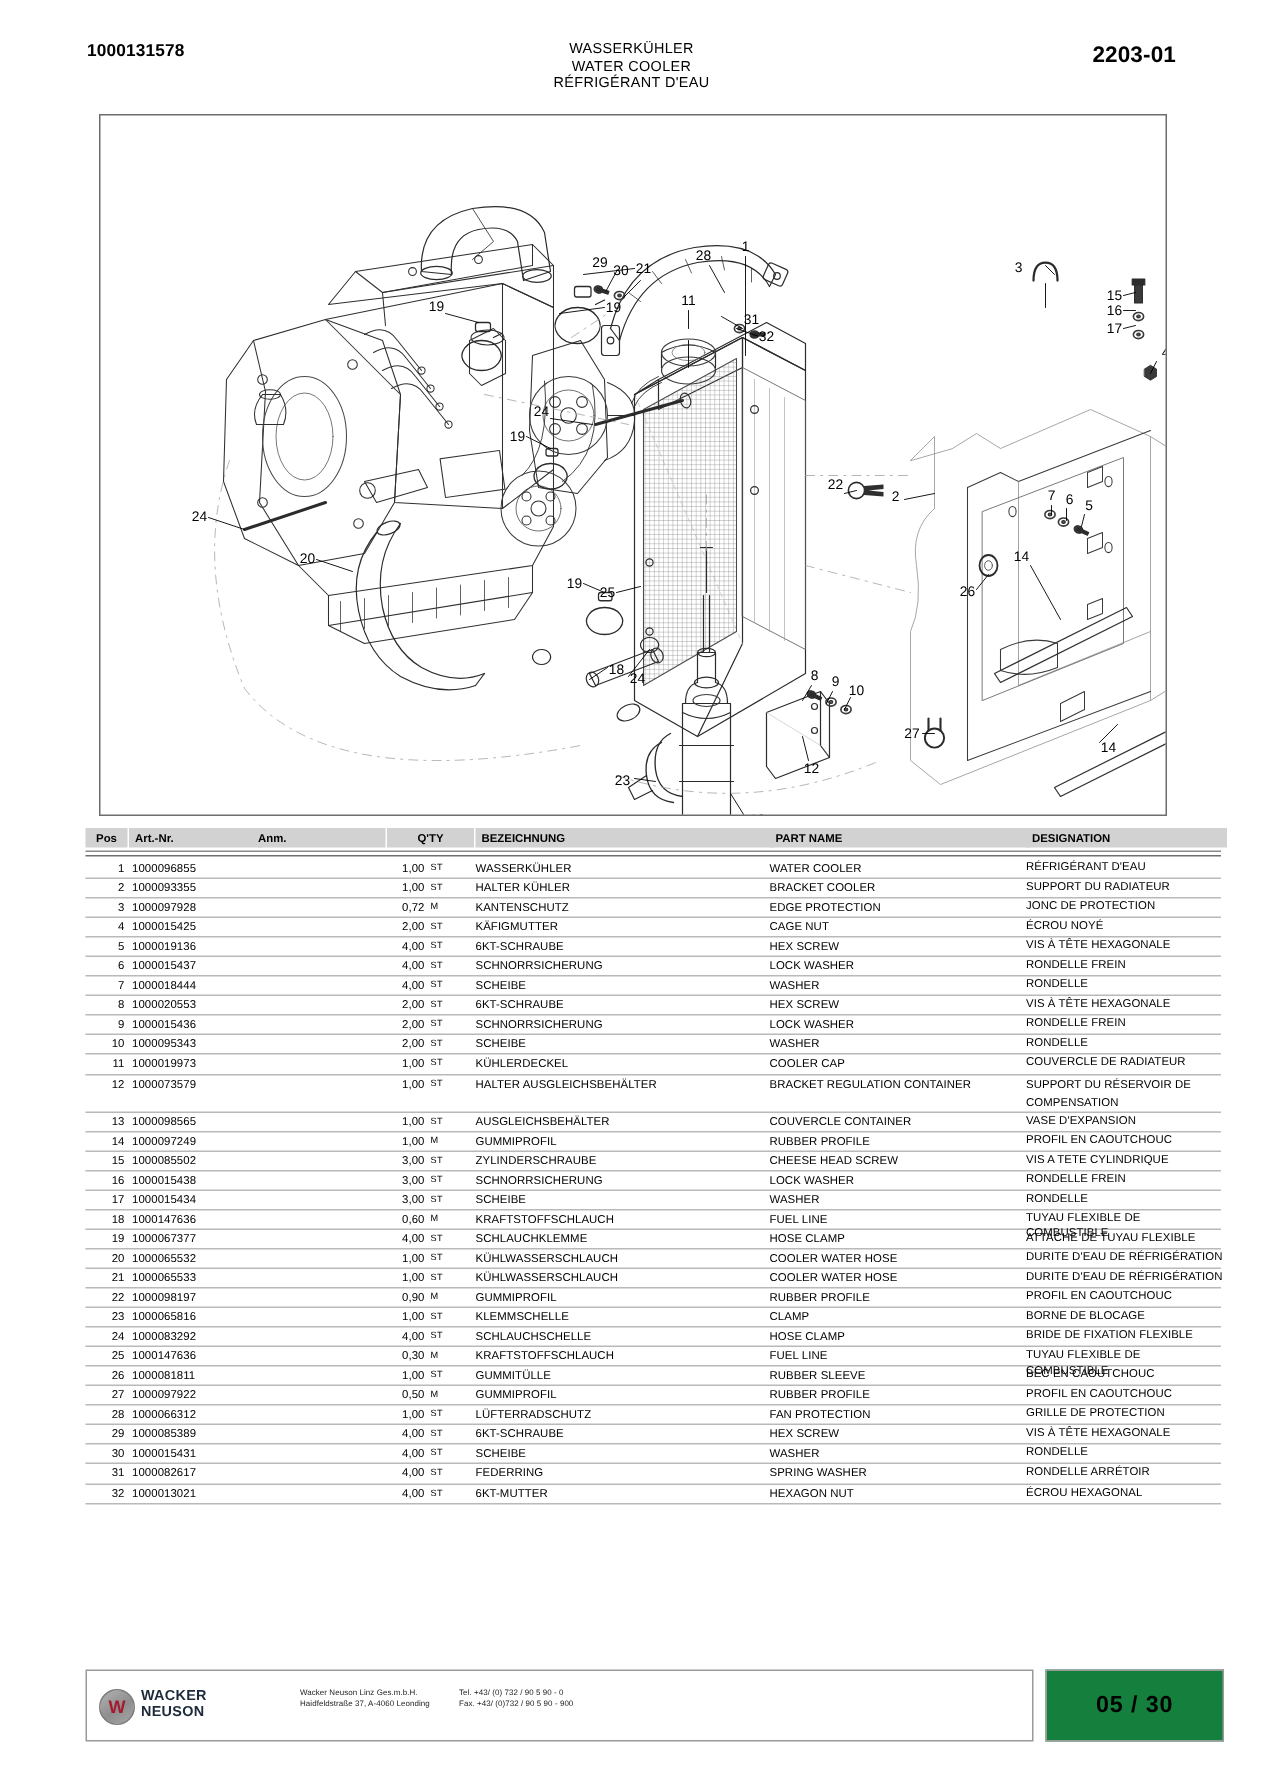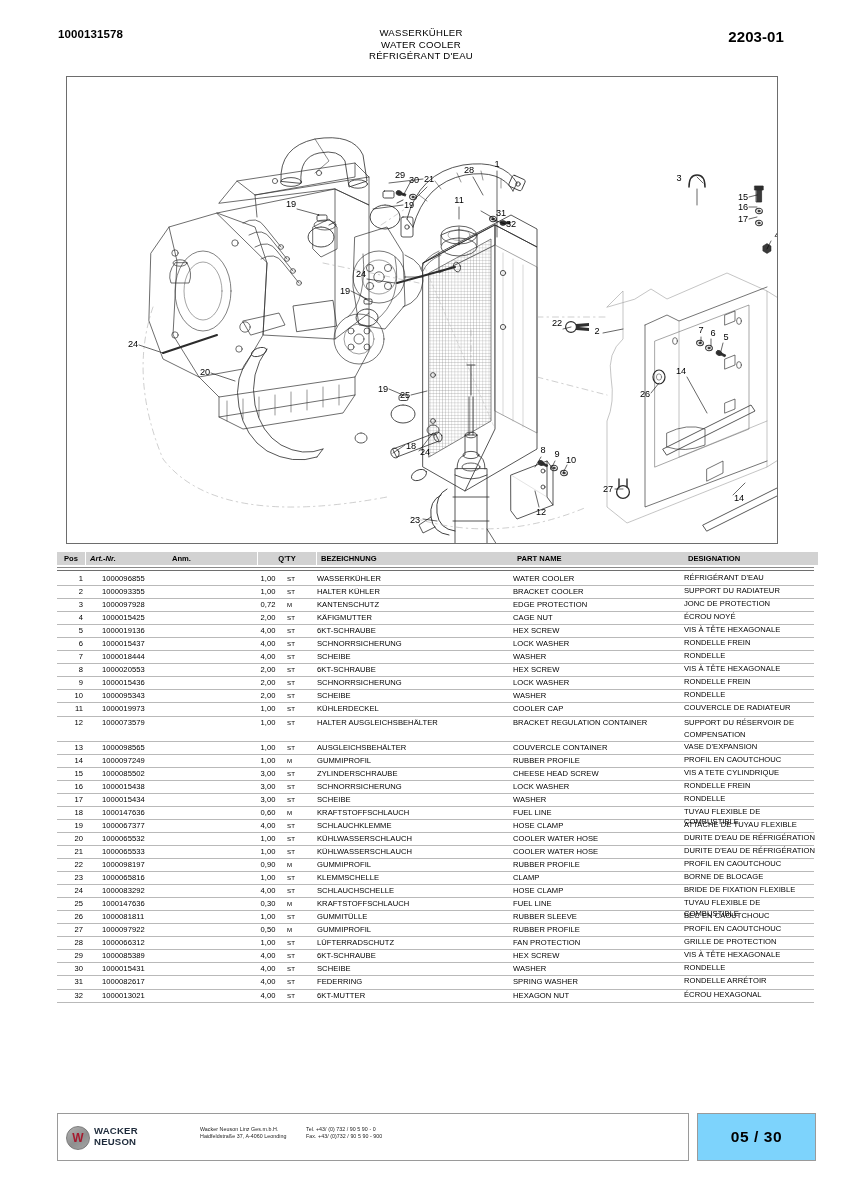--- a/index.html
+++ b/index.html
@@ -19,58 +19,58 @@
   
   .figbox{position:absolute;left:66px;top:76px;width:710px;height:466px;border:1px solid #6d6d6d;background:#fff;}
   .figsvg{position:absolute;left:0;top:0;width:710px;height:466px;display:block;}
 
   
   .tbl{position:absolute;left:57px;top:552px;width:757px;}
   .thead{position:relative;height:13px;}
   .th{position:absolute;top:0;height:13px;background:#d2d2d2;font-size:7.6px;font-weight:bold;
       line-height:13px;color:#000;white-space:nowrap;}
   .th.c-pos{left:0;width:28px;text-align:center;}
-  .th.c-art{left:29px;width:85px;padding-left:4px;font-style:italic;}
+  .th.c-art{left:29px;width:85px;padding-left:4px;}
   .th.c-anm{left:115px;width:85px;text-align:left;}
   .th.c-qty{left:201px;width:58px;text-align:center;}
   .th.c-bez{left:260px;width:195px;padding-left:4px;}
   .th.c-pn{left:456px;width:170px;padding-left:4px;}
   .th.c-des{left:627px;width:130px;padding-left:4px;}
 
   .rule-top{position:absolute;left:0;top:15px;width:757px;height:1px;background:#8a8a8a;}
   .rule-top2{position:absolute;left:0;top:17.5px;width:757px;height:1.4px;background:#6e6e6e;}
 
   .rows{position:absolute;left:0;top:21px;width:757px;}
   .row{position:relative;width:757px;height:12.05px;border-bottom:.8px solid #b9b9b9;}
   .row.tall{height:24.1px;}
   .row.firstrow{border-top:none;}
   .cell{position:absolute;top:0;font-size:7.6px;line-height:12.05px;white-space:nowrap;letter-spacing:.05px;}
   .c1{left:0;width:26px;text-align:right;}
-  .c2{left:31px;width:70px;text-align:left;margin-left:14px;}
-  .c3{left:196px;width:30px;text-align:center;}
+  .c2{left:31px;width:70px;text-align:left;}
+  .c3{left:196px;width:30px;text-align:right;}
   .c4{left:230px;width:16px;text-align:left;font-size:6.1px;letter-spacing:.2px;}
   .c5{left:260px;width:196px;}
   .c6{left:456px;width:172px;}
   .c7{left:627px;width:132px;white-space:normal;line-height:10.6px;}
   .row.tall .c7{line-height:11.4px;}
   .row.tall .cell{line-height:12.05px;}
 
   
   .footbox{position:absolute;left:57px;top:1113px;width:630px;height:46px;border:1px solid #9a9a9a;background:#fff;}
   .logo-wrap{position:absolute;left:8px;top:9px;width:132px;height:28px;}
   .logo-mark{position:absolute;left:0;top:3px;width:22px;height:22px;border-radius:50%;
       background:linear-gradient(145deg,#b3b3b3,#8e8e8e 55%,#a6a6a6);border:1px solid #7c7c7c;}
   .logo-mark .w{position:absolute;inset:0;display:flex;align-items:center;justify-content:center;
       color:#a6192e;font-size:12px;font-weight:bold;font-family:"Liberation Sans",sans-serif;line-height:1;}
   .logo-text{position:absolute;left:28px;top:3px;font-size:9.6px;font-weight:bold;line-height:10.6px;
       color:#1d2a3a;letter-spacing:.2px;}
   .addr{position:absolute;left:142px;top:12px;font-size:5.3px;line-height:7.4px;letter-spacing:.05px;color:#222;}
   .tel{position:absolute;left:248px;top:12px;font-size:5.3px;line-height:7.4px;letter-spacing:.05px;color:#222;}
   .pagebox{position:absolute;left:697px;top:1113px;width:117px;height:46px;border:1px solid #9a9a9a;
-      display:flex;align-items:center;justify-content:center;background:#7dd3fc;}
+      display:flex;align-items:center;justify-content:center;background:#15803d;}
   .pagebox span{font-size:15.5px;font-weight:bold;letter-spacing:.6px;}
 </style>
 </head>
 <body>
 
 <div class="page">
 
   <div class="hdr">
     <div class="hdr-left">1000131578</div>
     <div class="hdr-center">

